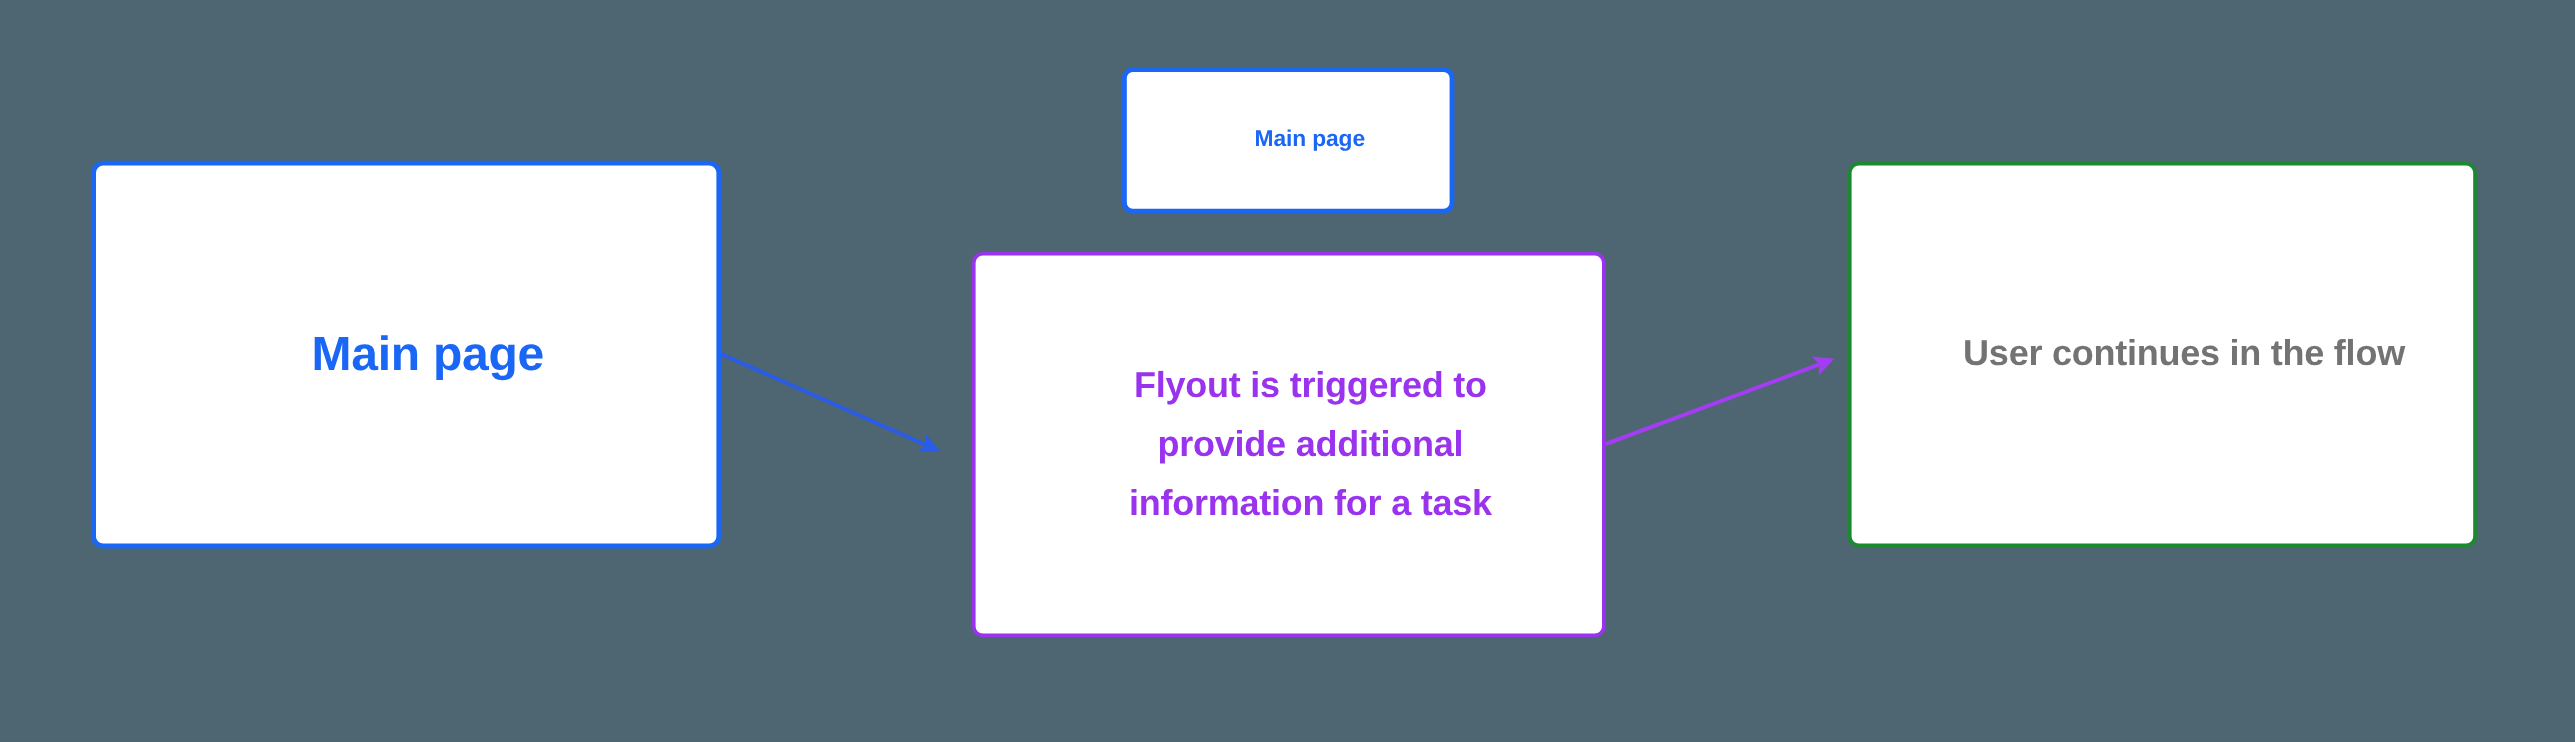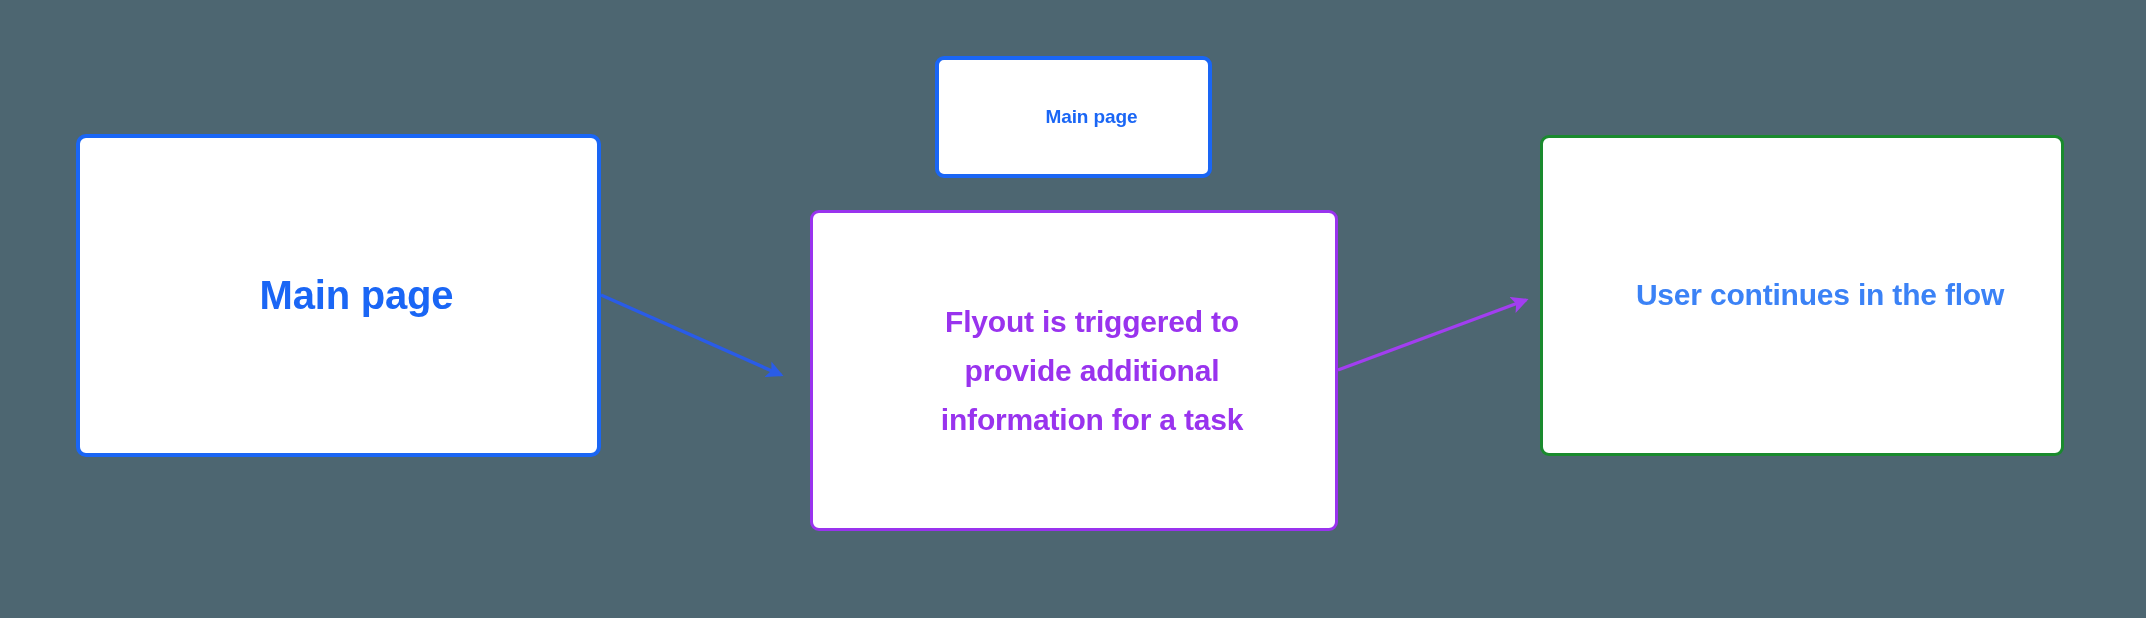--- a/index.html
+++ b/index.html
@@ -81,21 +81,21 @@
   
   #node-continue {
     left: 1540px;
     top: 135px;
     width: 524px;
     height: 321px;
     border: 3px solid #1a8a2e;
     border-radius: 9px;
   }
   #node-continue .node-label {
-    color: #3b82f6;
+    color: #737373;
     font-size: 30px;
     letter-spacing: -0.2px;
   }
 
   #edge-layer {
     position: absolute;
     left: 0;
     top: 0;
     width: 2146px;
     height: 618px;

